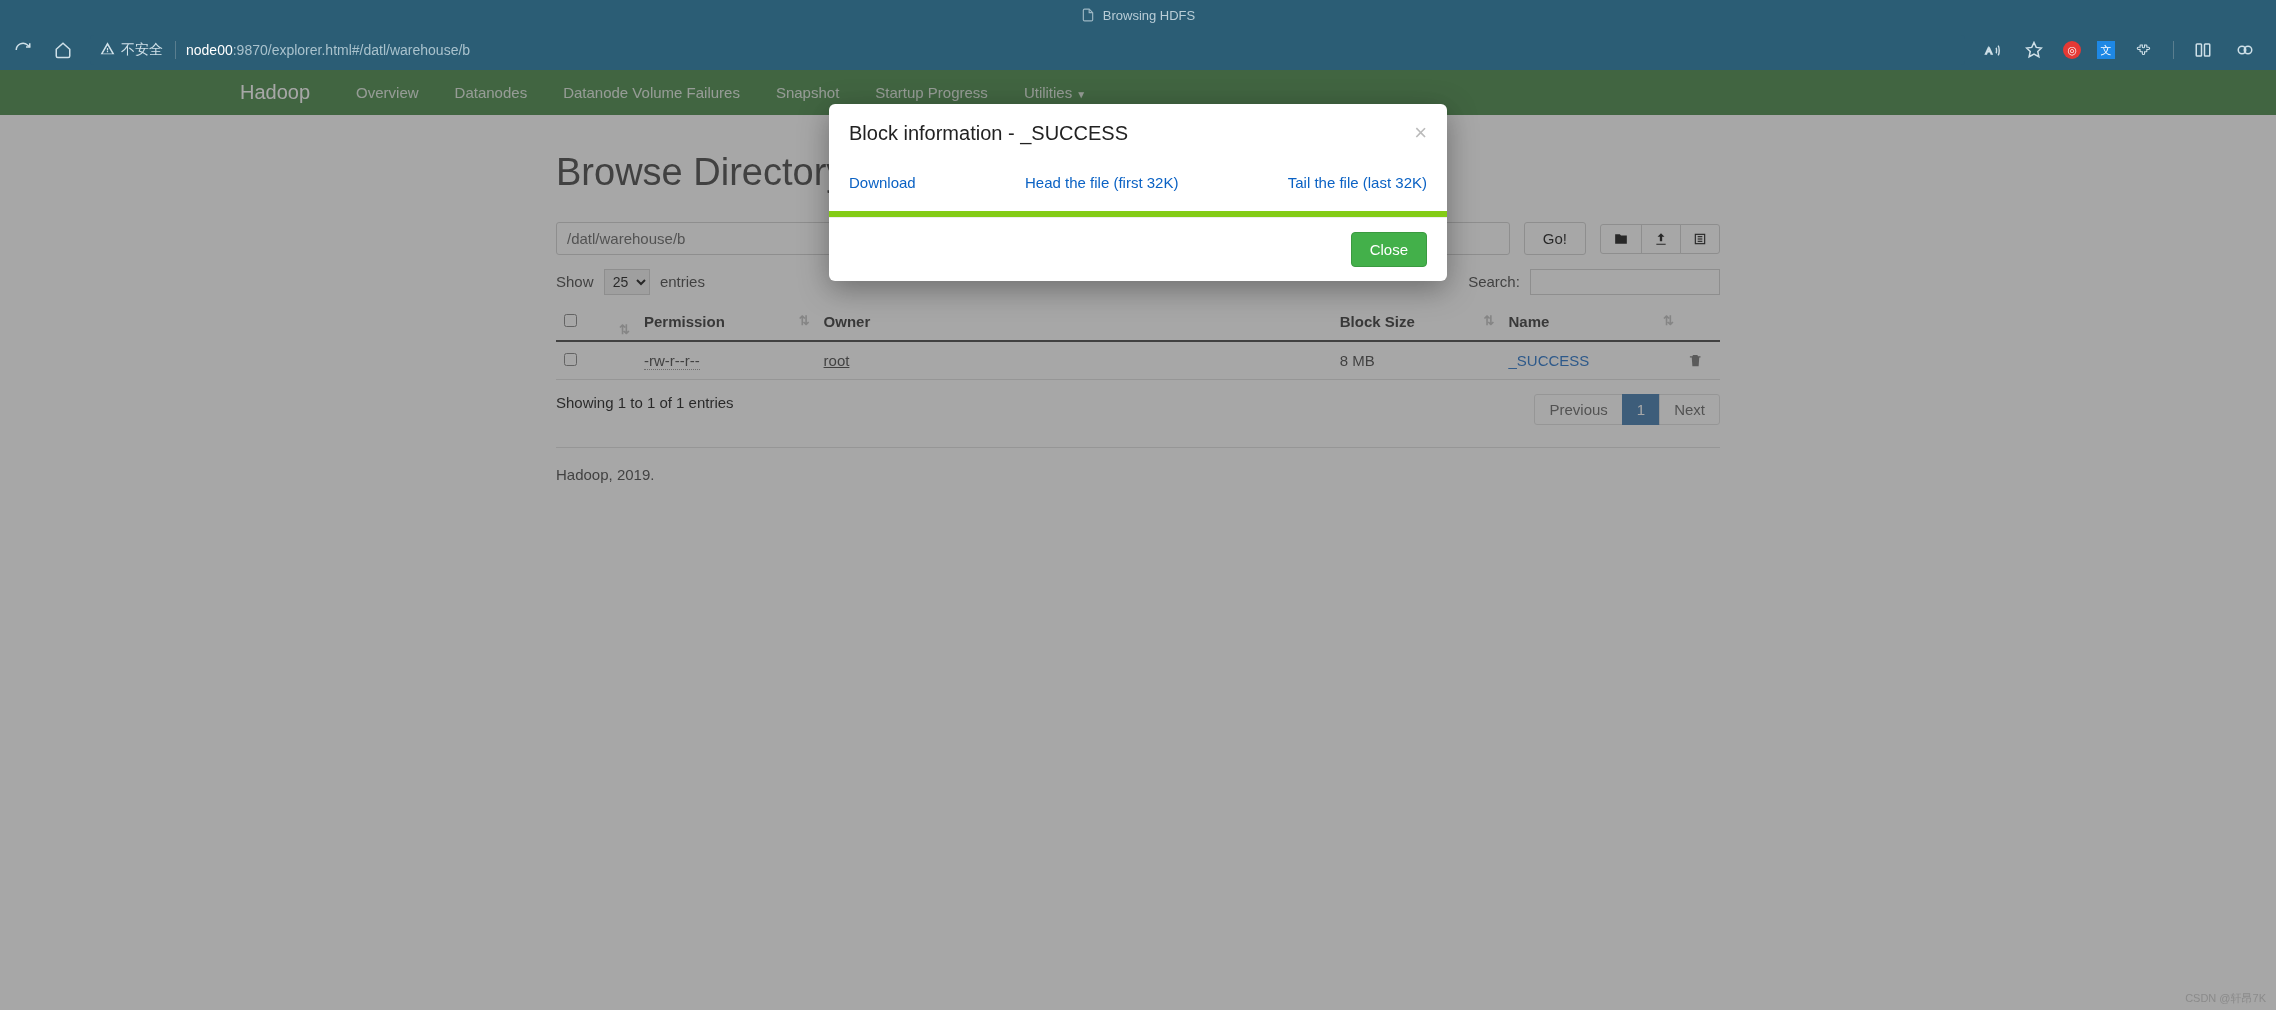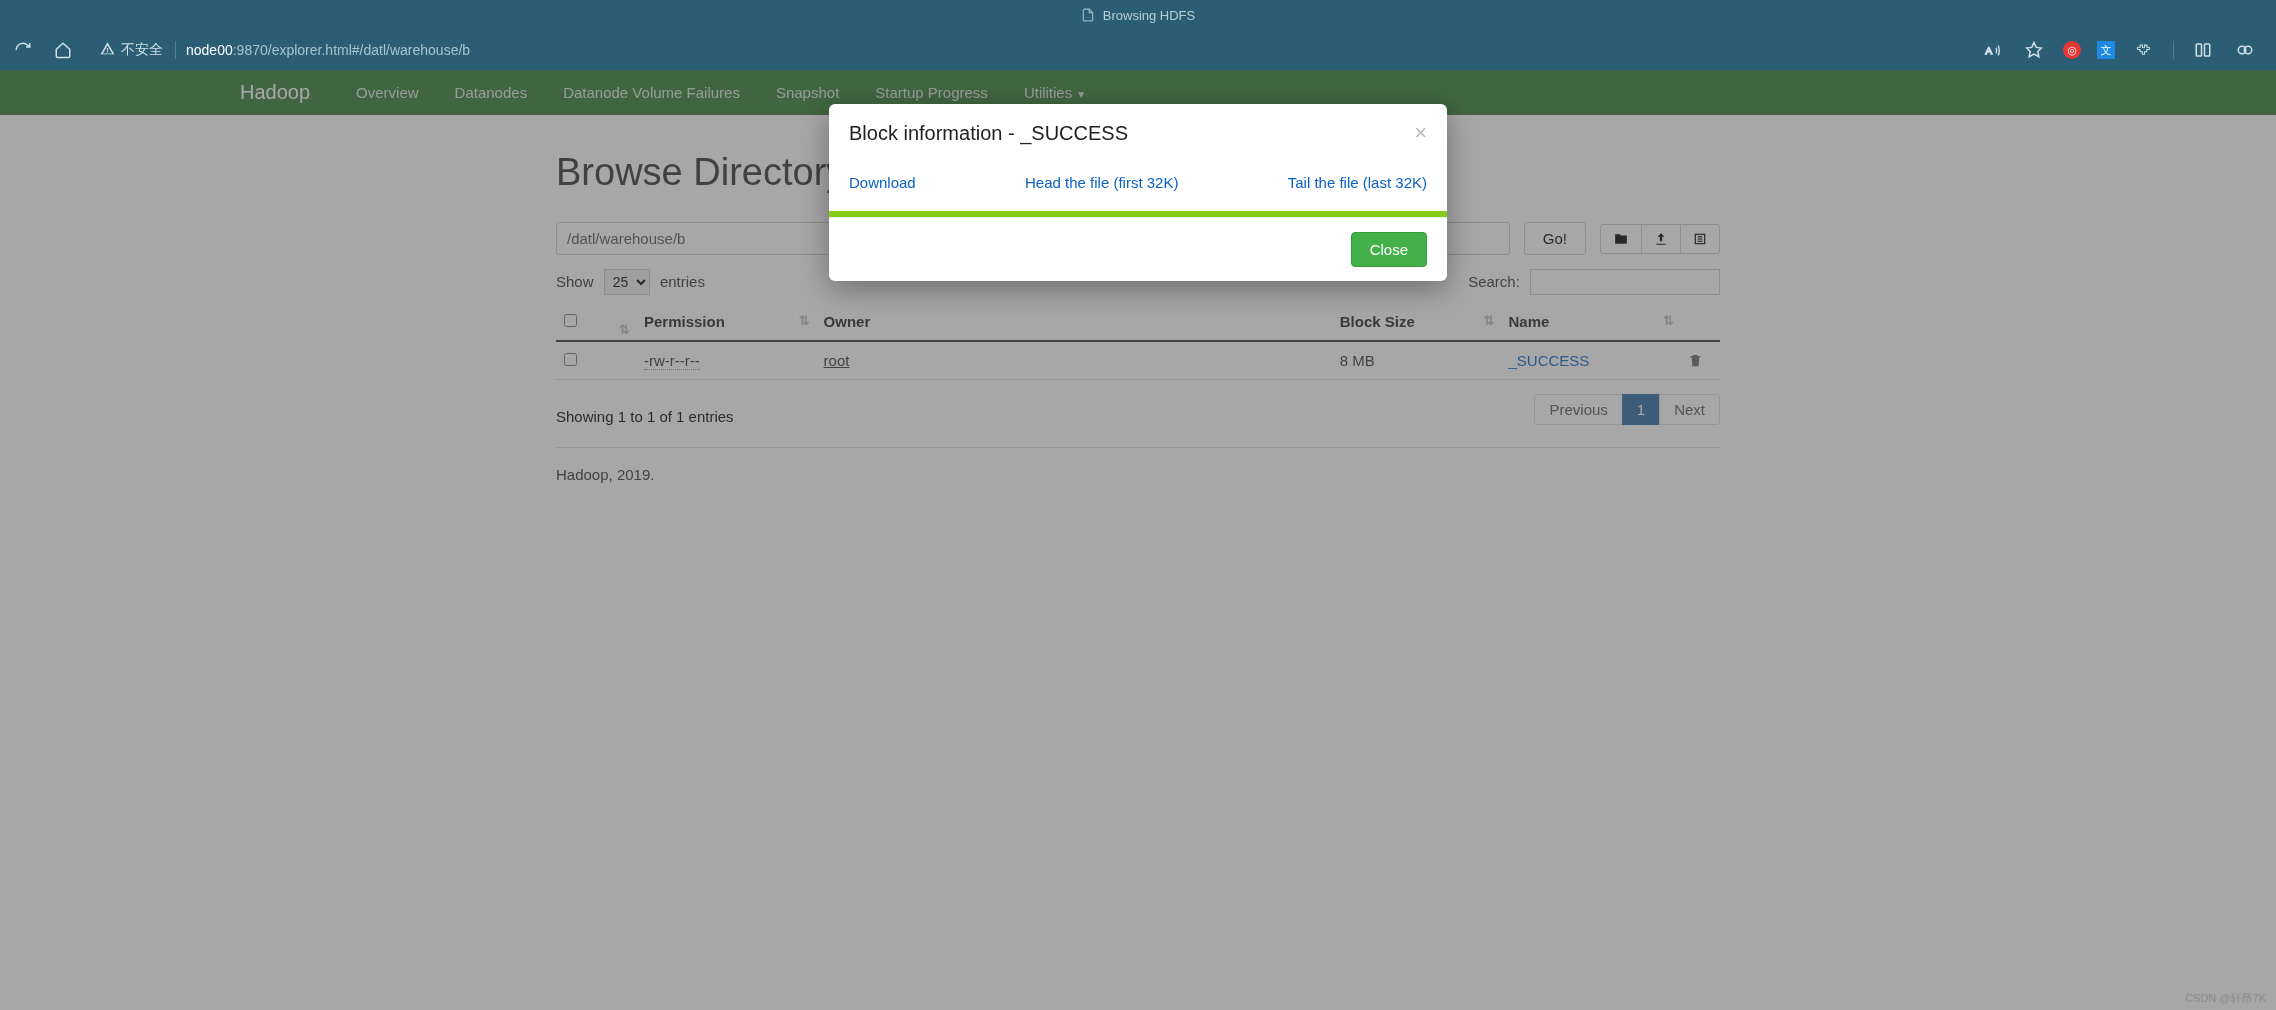--- a/index.html
+++ b/index.html
@@ -42,21 +42,21 @@
     .controls-row select { border: 1px solid #ccc; padding: 3px 4px; font-size: 14px; margin: 0 6px; }
     .search-input { border: 1px solid #ccc; padding: 4px 6px; width: 190px; margin-left: 6px; font-size: 14px; }
 
     table { width: 100%; border-collapse: collapse; font-size: 15px; }
     thead th { text-align: left; padding: 10px 8px; border-bottom: 2px solid #333; font-weight: 700; color: #222; position: relative; }
     .sort-icon { color: #bbb; font-size: 13px; position: absolute; right: 6px; }
     tbody td { padding: 10px 8px; border-bottom: 1px solid #ddd; color: #333; }
     .perm-text { border-bottom: 1px dotted #888; }
     .link-cell { color: #0b62c4; cursor: pointer; }
 
-    .table-footer { display: flex; justify-content: space-between; align-items: flex-end; margin: 14px 0 22px; font-size: 15px; }
+    .table-footer { display: flex; justify-content: space-between; align-items: flex-start; margin: 14px 0 22px; font-size: 15px; }
     .pager { display: flex; }
     .pager .pg { border: 1px solid #ddd; padding: 6px 14px; cursor: pointer; margin-left: -1px; color: #555; }
     .pager .pg:first-child { border-radius: 3px 0 0 3px; margin-left:0;}
     .pager .pg:last-child { border-radius: 0 3px 3px 0; }
     .pager .active { background: #2b6aa5; color: #fff; border-color: #2b6aa5; }
 
     hr.sep { border: none; border-top: 1px solid #ddd; margin: 6px 0 18px; }
     .footer { color: #333; font-size: 15px; }
 
     

